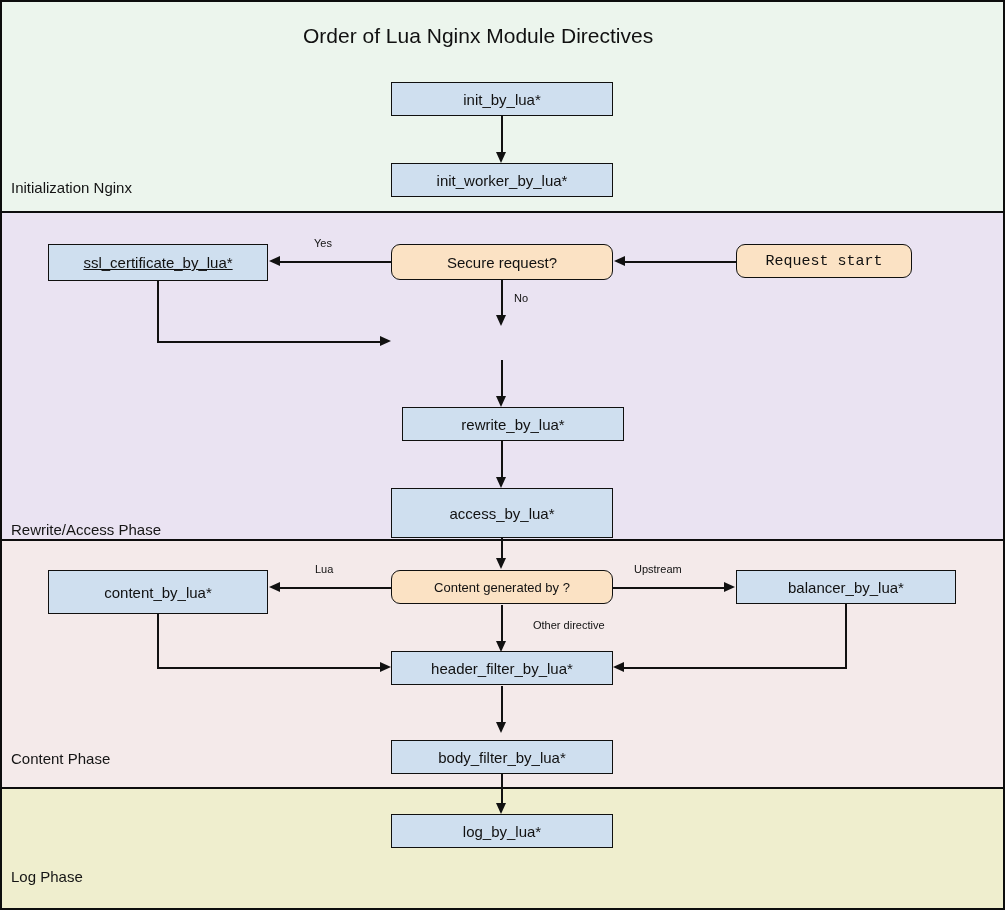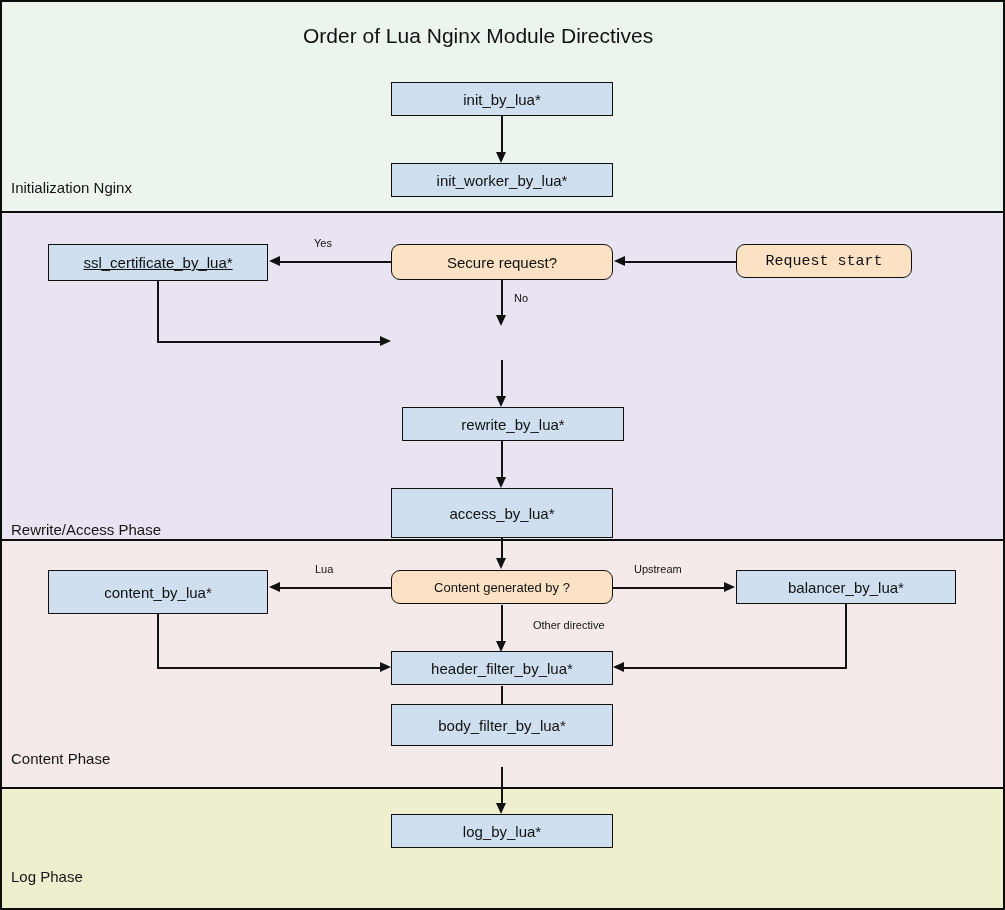--- a/index.html
+++ b/index.html
@@ -124,17 +124,17 @@
   <div class="node process" style="left:391px;top:488px;width:222px;height:50px;">access_by_lua*</div>
 
   <div class="node decision small" style="left:391px;top:570px;width:222px;height:34px;">Content generated by ?</div>
 
   <div class="node process" style="left:48px;top:570px;width:220px;height:44px;">content_by_lua*</div>
 
   <div class="node process" style="left:736px;top:570px;width:220px;height:34px;">balancer_by_lua*</div>
 
   <div class="node process" style="left:391px;top:651px;width:222px;height:34px;">header_filter_by_lua*</div>
 
-  <div class="node process" style="left:391px;top:704px;width:222px;height:42px;">body_filter_by_lua*</div>
+  <div class="node process" style="left:391px;top:740px;width:222px;height:34px;">body_filter_by_lua*</div>
 
   <div class="node process" style="left:391px;top:814px;width:222px;height:34px;">log_by_lua*</div>
 
 </div>
 
 </body></html>

